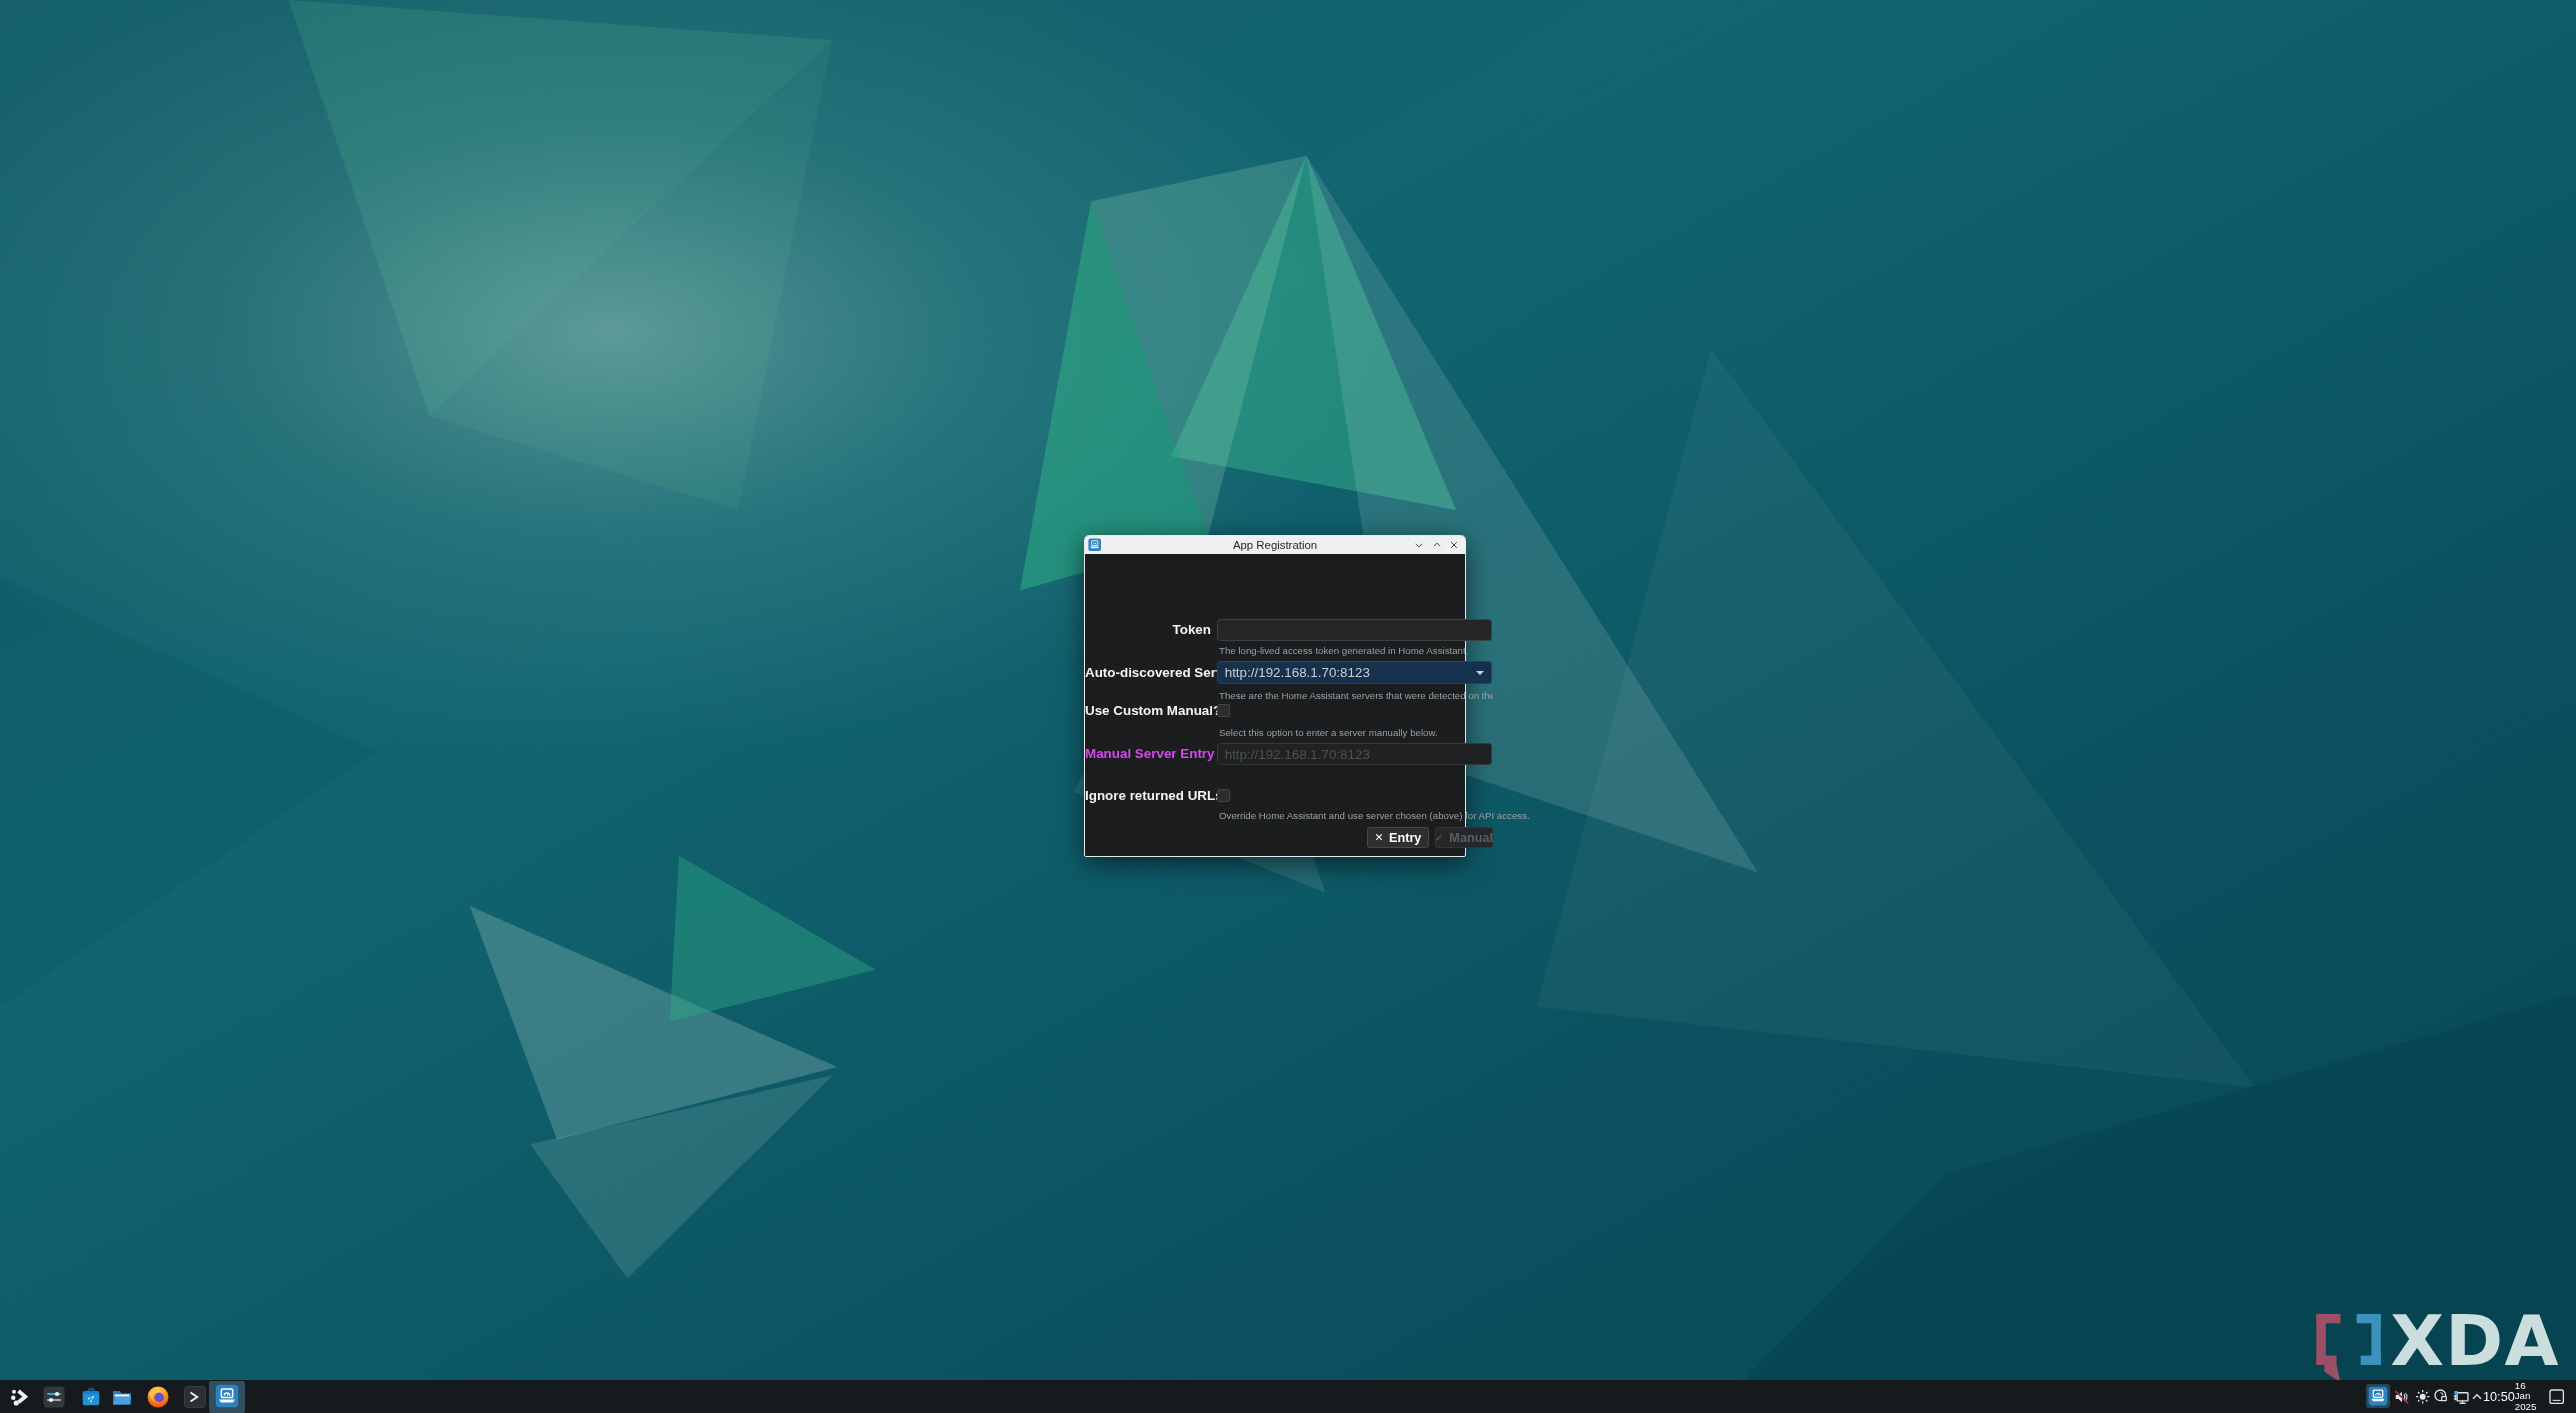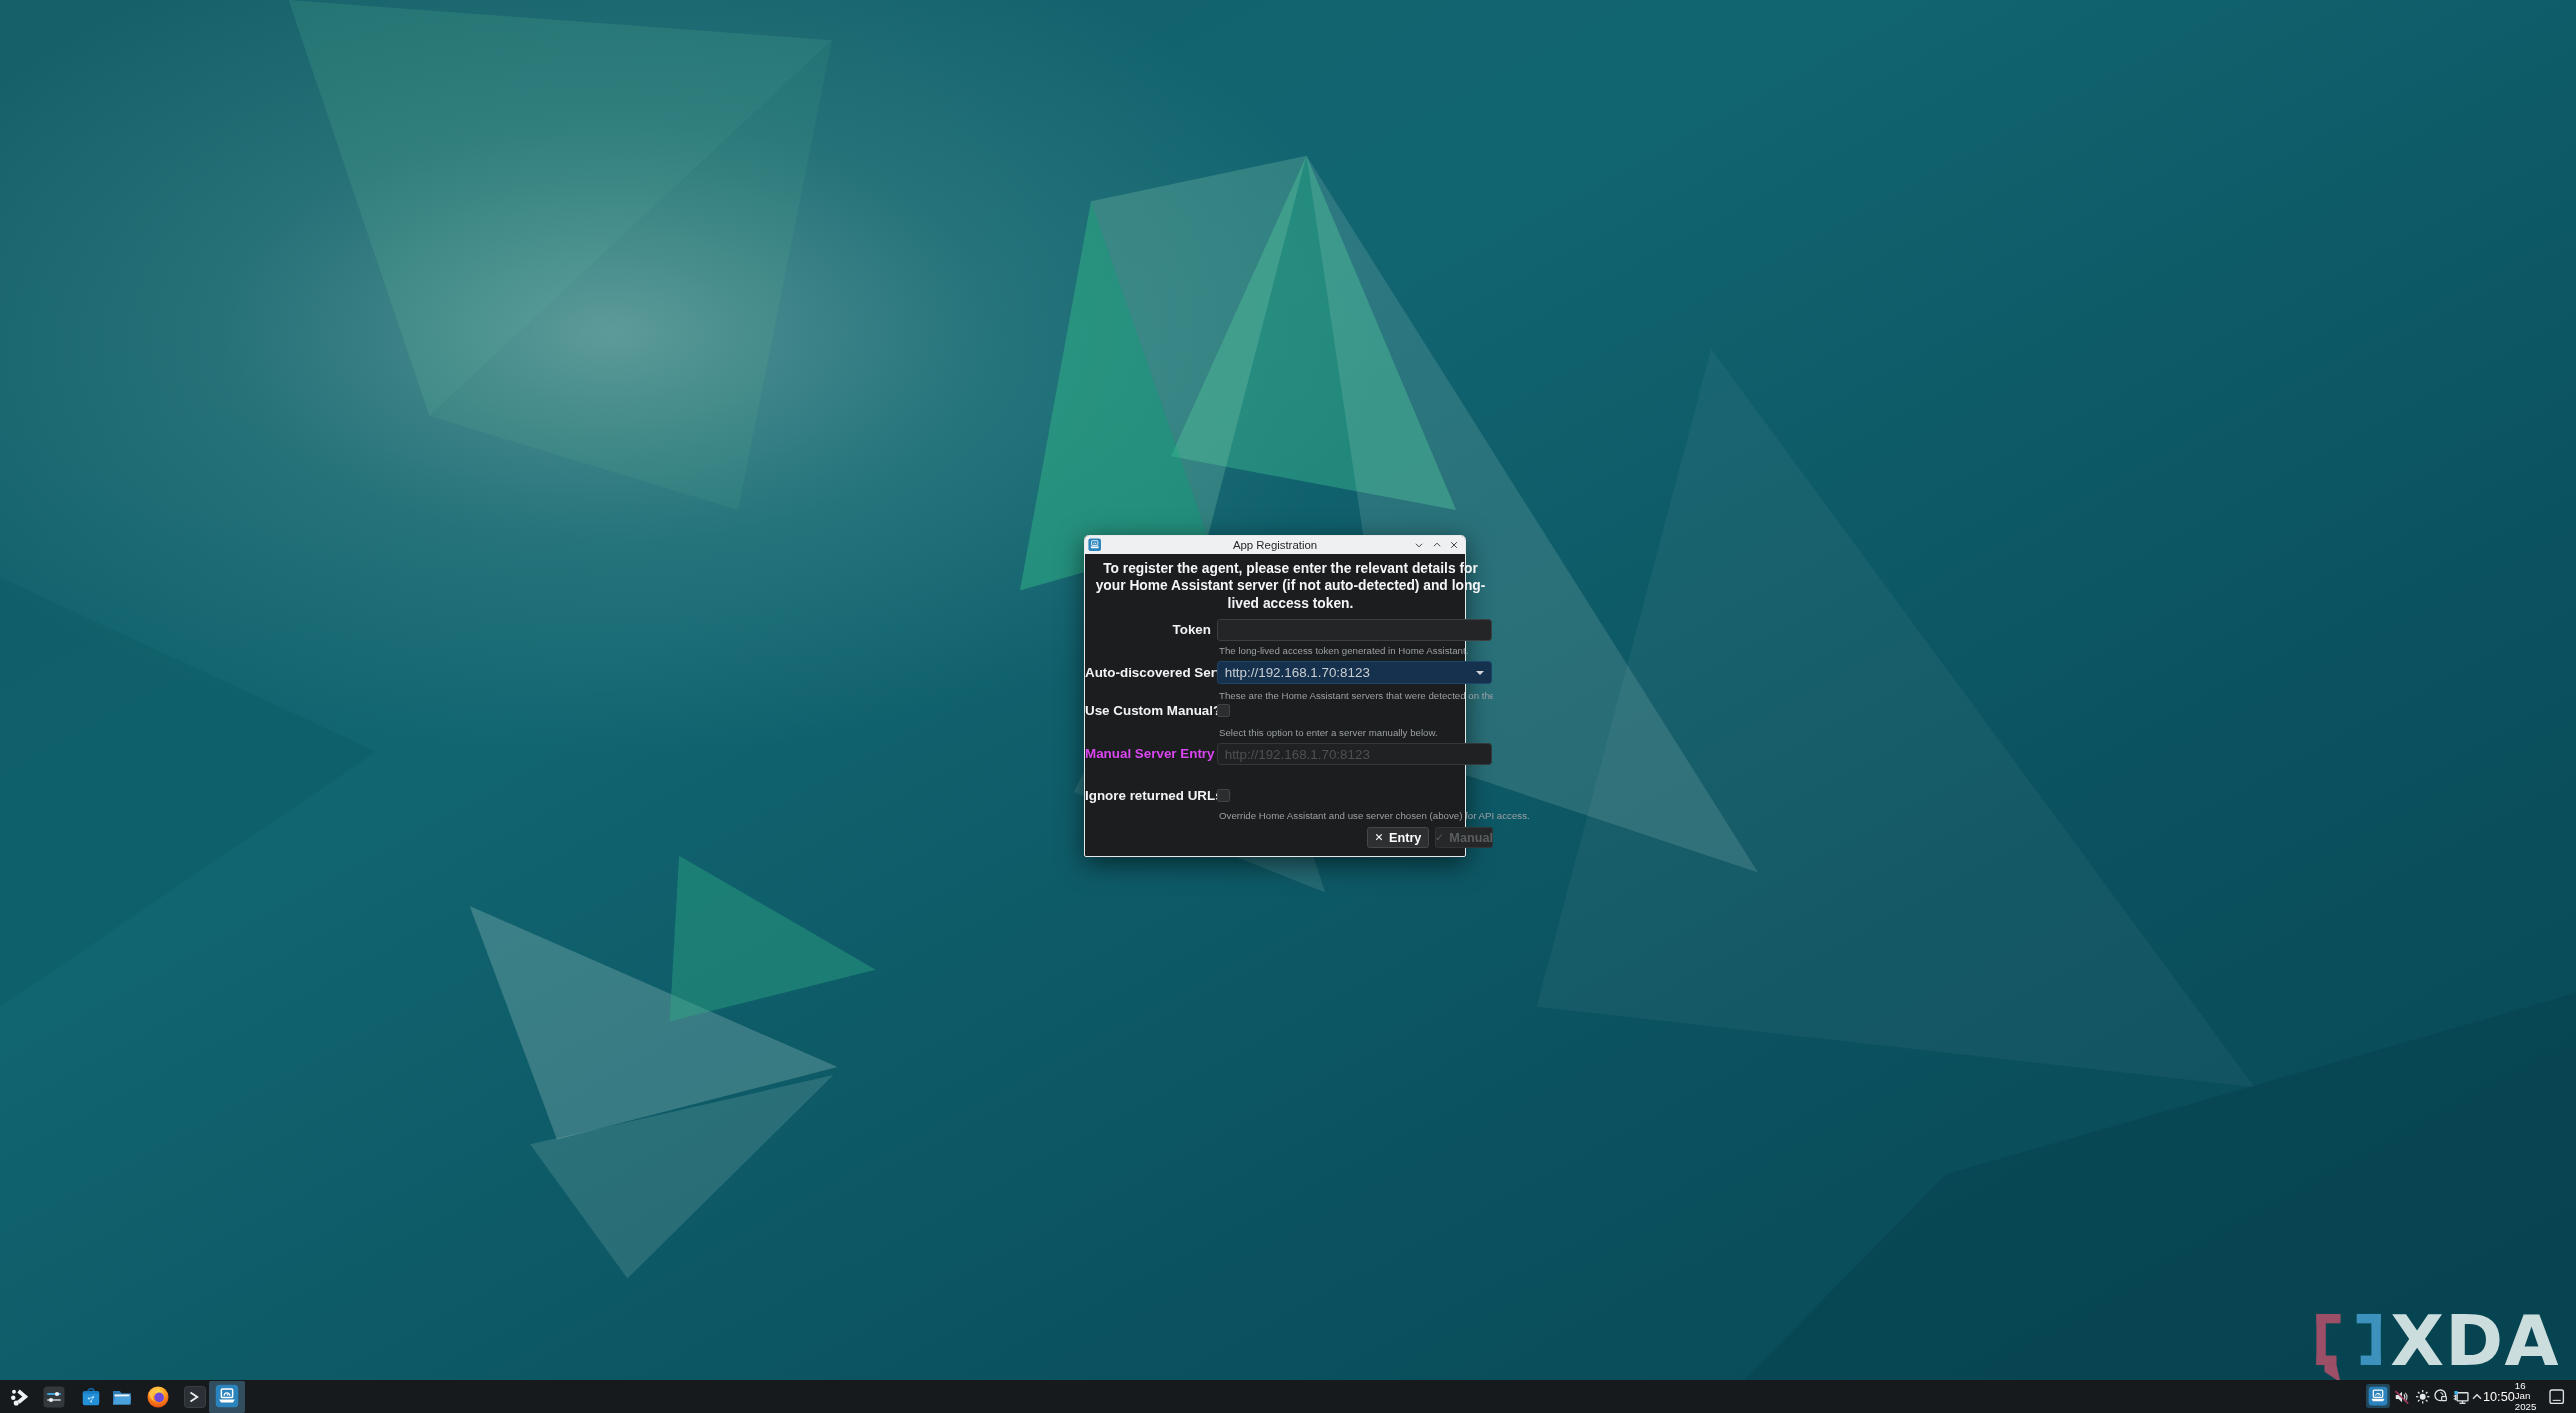--- a/index.html
+++ b/index.html
@@ -182,21 +182,20 @@
       </span>
       <span class="wc">
         <svg viewBox="0 0 16 16" width="10" height="10">
           <line x1="3.5" y1="3.5" x2="12.5" y2="12.5" stroke="#41464b" stroke-width="1.6"></line>
           <line x1="12.5" y1="3.5" x2="3.5" y2="12.5" stroke="#41464b" stroke-width="1.6"></line>
         </svg>
       </span>
     </div>
   </div>
 
-  <div class="intro">To register the agent, please enter the relevant details for your Home Assistant server (if not auto-detected) and long-lived access token.</div>
 
   <div class="lbl" style="top:83px;line-height:21.5px;">Token</div>
   <input class="txt-input" style="top: 83px;" type="text" value="">
   <div class="helper" style="top:109px;">The long-lived access token generated in Home Assistant.</div>
 
   <div class="lbl" style="top:125px;line-height:23px;">Auto-discovered Servers</div>
   <div class="combobox">
     <span class="combo-value">http://192.168.1.70:8123</span>
     <span class="combo-arrow"></span>
   </div>

